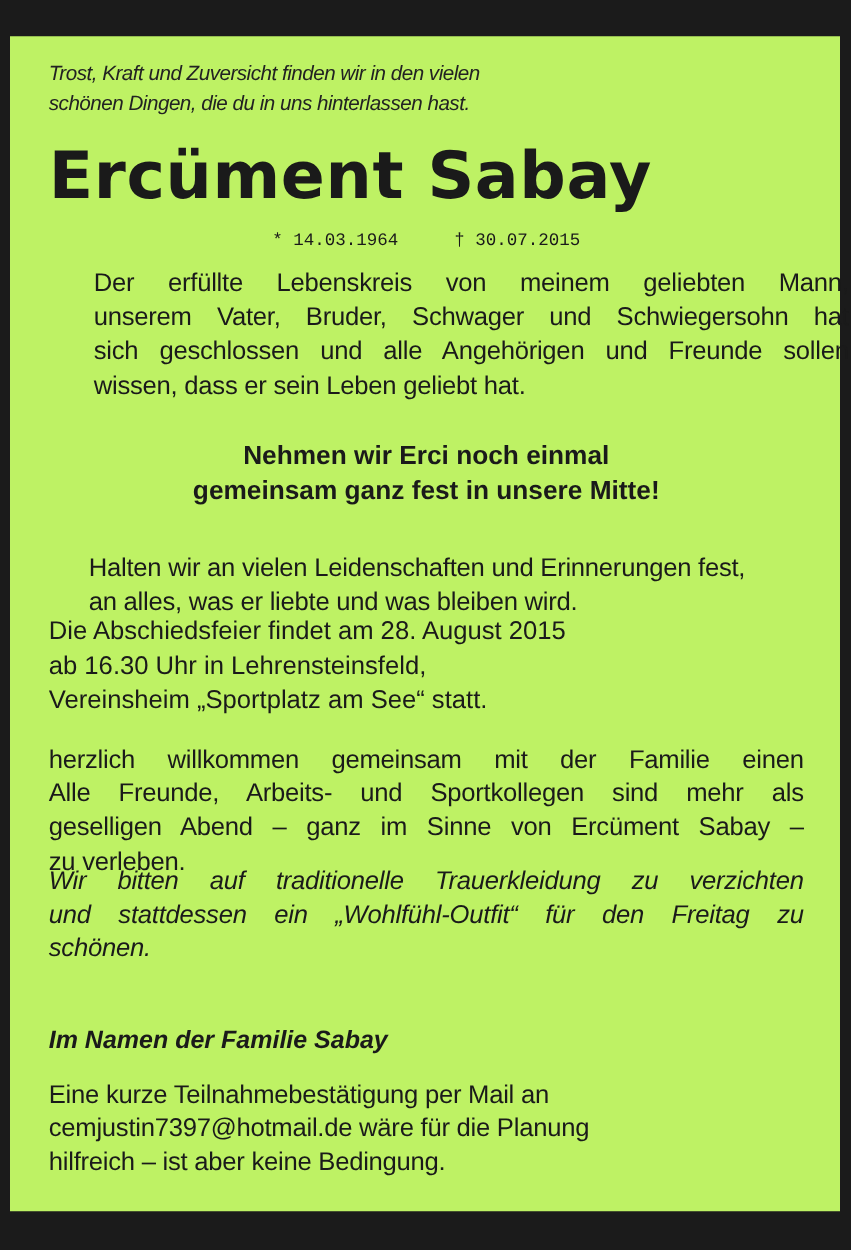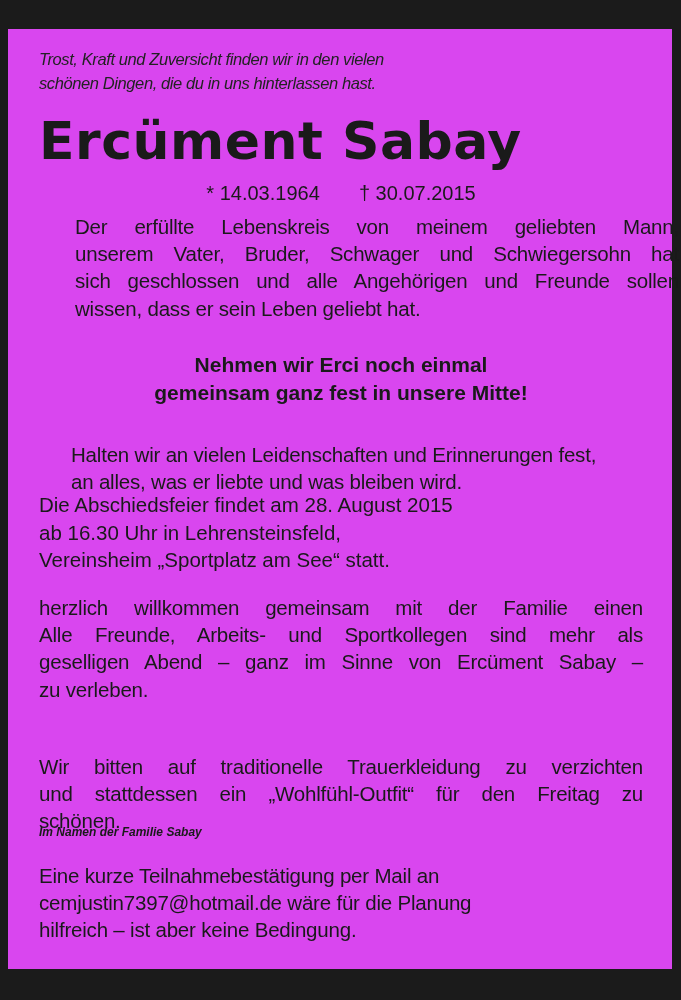--- a/index.html
+++ b/index.html
@@ -8,21 +8,21 @@
     background: #1b1b1b;
     position: relative;
     overflow: hidden;
     font-family: "DejaVu Sans", "Liberation Sans", sans-serif;
     color: #1a1a1a;
   }
   .card {
     position: absolute;
     left: 8px; top: 29px;
     width: 664px; height: 940px;
-    background: #d946ef;
+    background: #bef264;
   }
   .block { position: absolute; left: 31px; width: 604px; }
   .intro {
     top: 18px;
     font-style: italic;
     font-size: 16.5px;
     line-height: 24px;
     letter-spacing: -0.4px;
     font-family: "Liberation Sans", sans-serif;
     color: #222;
@@ -33,23 +33,23 @@
     font-weight: bold;
     font-size: 52px;
     line-height: 64px;
     letter-spacing: 0.5px;
     font-family: "DejaVu Sans", sans-serif;
     color: #1a1a1a;
   }
   .dates {
     top: 150px;
     text-align: center;
-    font-size: 20px;
+    font-size: 14px;
     line-height: 28px;
-    font-family: Liberation Sans, sans-serif;
+    font-family: Liberation Mono, monospace;
   }
   .dates span { display: inline-block; }
   .dates .gap { width: 28px; }
   .para {
     font-size: 20.5px;
     line-height: 27.2px;
     text-align: justify;
     text-align-last: left;
     font-family: "Liberation Sans", sans-serif;
     letter-spacing: -0.2px;
@@ -68,26 +68,26 @@
   }
   .p2 { top: 412px; margin-left: 32px; }
   .event {
     top: 462px;
     font-weight: normal;
     font-size: 20.5px;
     line-height: 27.5px;
     font-family: "Liberation Sans", sans-serif;
   }
   .p3 { top: 565px; }
-  .p4 { top: 724px; }
+  .p4 { top: 662px; font-style: italic; }
   .signature {
     top: 790px;
     font-weight: bold;
     font-style: italic;
-    font-size: 12px;
+    font-size: 20px;
     line-height: 27px;
     font-family: "Liberation Sans", sans-serif;
   }
   .p5 { top: 833px; }
   .p5 .ln { text-align-last: left; }
 </style>
 </head>
 <body>
 
 <div class="card">

